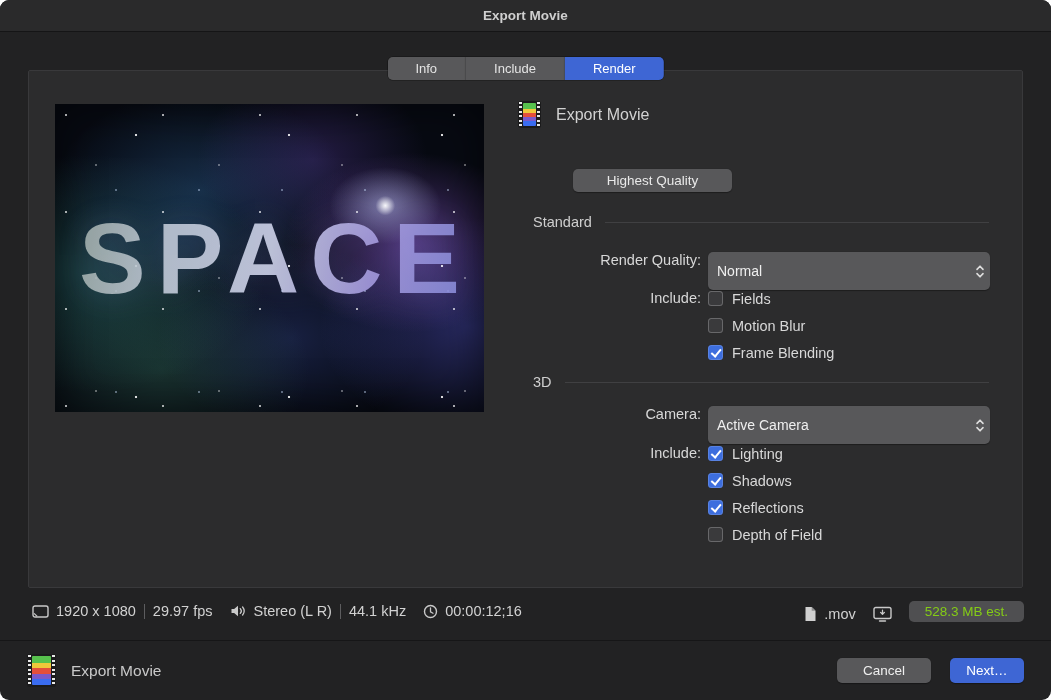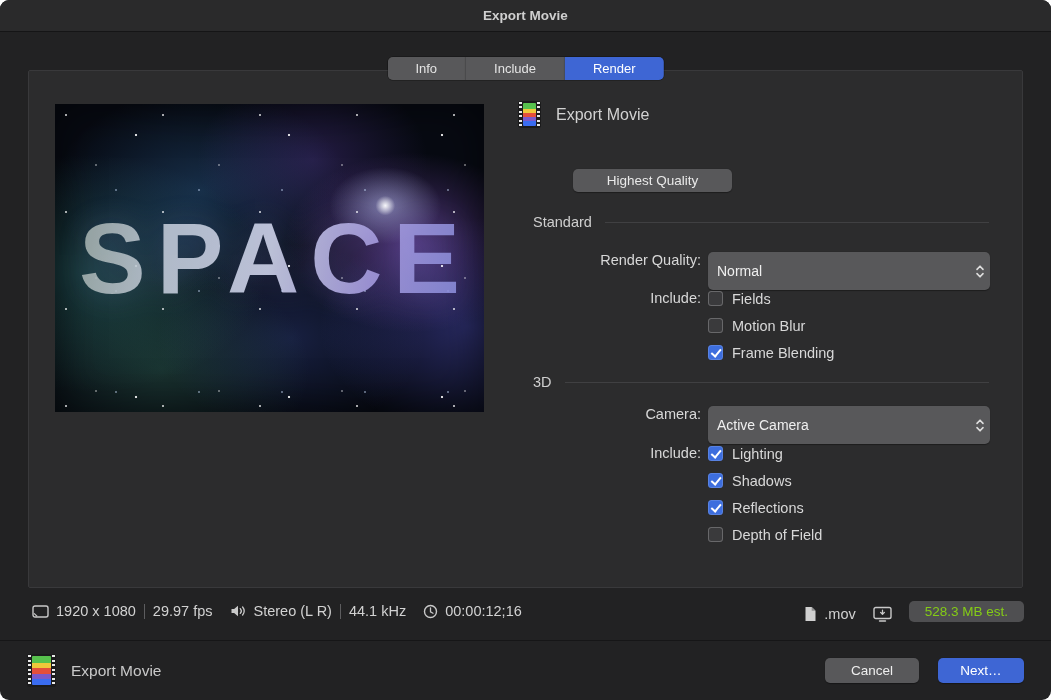--- a/index.html
+++ b/index.html
@@ -98,21 +98,21 @@
   .sb-right{margin-left:auto;display:flex;align-items:flex-end;gap:17px}
   .size-chip{background:#4f4f51;border-radius:5px;padding:3px 16px;font-size:13.5px;color:#84cc16}
   
   .footer{position:absolute;left:0;right:0;bottom:0;height:60px;border-top:1px solid #161617;
     display:flex;align-items:center;padding:0 27px;gap:15px}
   .footer .f-title{font-size:15.5px;color:#c9c9c9}
   .footer-buttons{margin-left:auto;display:flex;gap:19px}
   .btn-footer{border-radius:5px;font-size:13.5px;padding:5px 0;text-align:center;border:none;
     font-family:inherit;color:#eee;box-shadow:0 .5px 1px rgba(0,0,0,.35)}
   .btn-cancel{width:94px;background:#58585a}
-  .btn-next{width:86px;background:var(--accent-blue,#3e66d4);color:#fff}
+  .btn-next{width:74px;background:var(--accent-blue,#3e66d4);color:#fff}
   svg{display:block}
 </style>
 </head>
 <body>
 
 <div class="window">
 
   <div class="titlebar">
     <span>Export Movie</span>
   </div>

